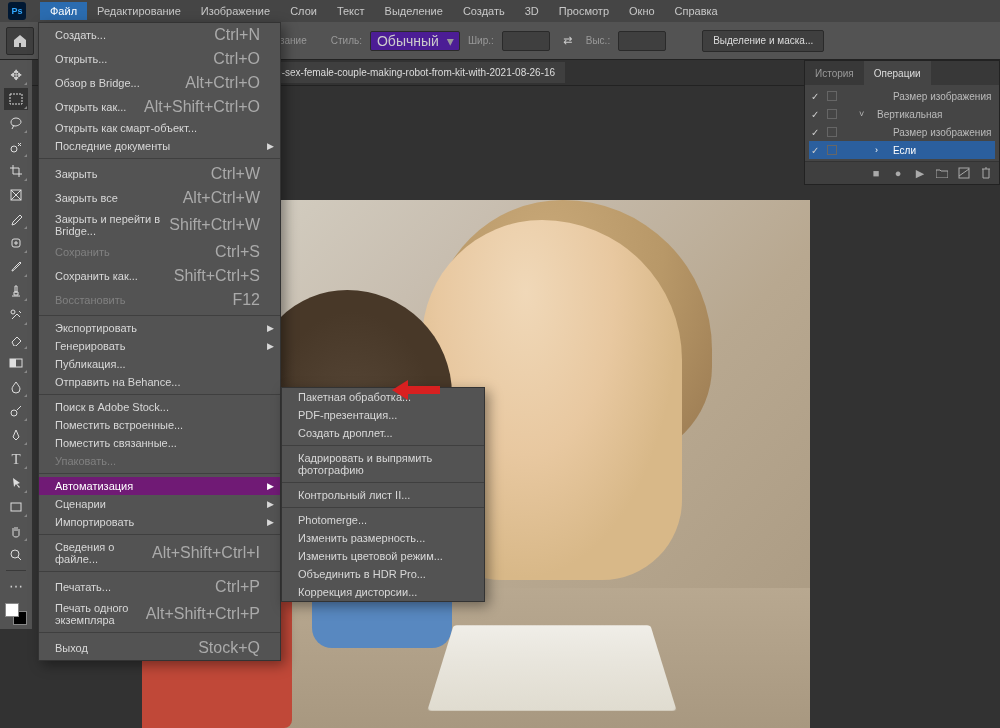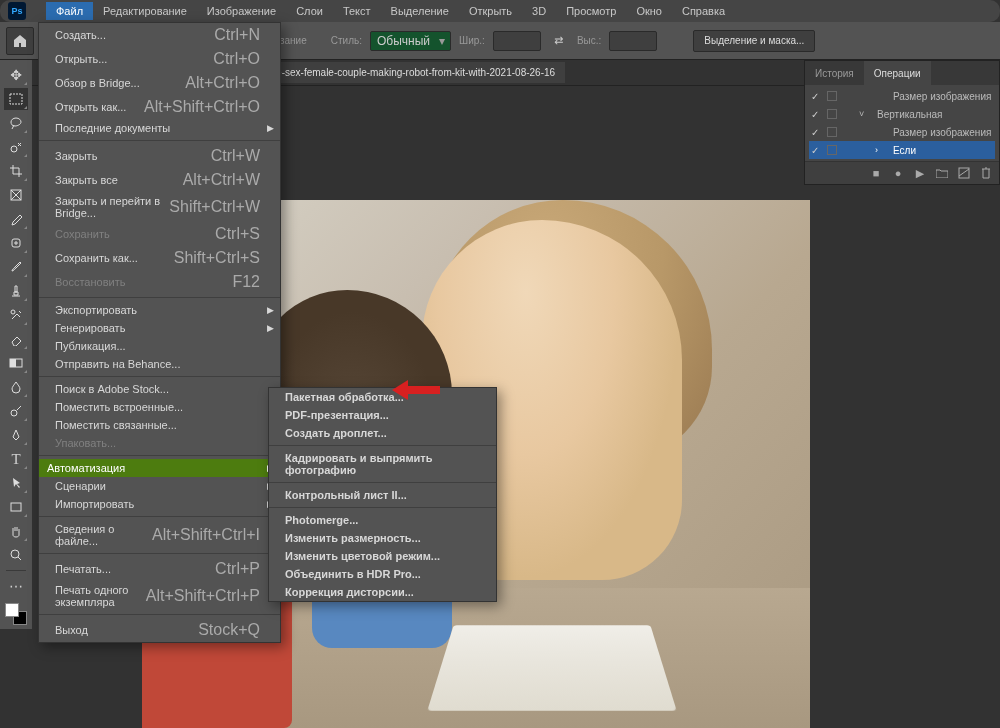--- a/index.html
+++ b/index.html
@@ -1,28 +1,28 @@
 <!DOCTYPE html>
 <html><head>
 <meta charset="utf-8">
 <style>
 * { margin: 0; padding: 0; box-sizing: border-box; font-family: "Segoe UI", Tahoma, sans-serif; }
 body { background: #323232; color: #c8c8c8; font-size: 11px; overflow: hidden; width: 1000px; height: 728px; position: relative; }
 
-.menubar { background: #454545; height: 22px; display: flex; align-items: center; padding-left: 8px; gap: 12px; border-radius: 10px; }
+.menubar { background: #454545; height: 22px; display: flex; align-items: center; padding-left: 8px; gap: 6px; }
 .ps-logo { width: 18px; height: 18px; background: #001833; border-radius: 3px; display: flex; align-items: center; justify-content: center; color: #31a8ff; font-weight: bold; font-size: 9px; margin-right: 8px; }
 .menu-item { padding: 3px 10px; cursor: pointer; }
 .menu-item.active { background: #2b6cb0; color: #fff; }
 
 .optbar { background: #535353; height: 38px; border-bottom: 1px solid #222; display: flex; align-items: center; padding-left: 6px; gap: 8px; }
 .home-btn { width: 28px; height: 28px; background: #3f3f3f; border: 1px solid #2a2a2a; display: flex; align-items: center; justify-content: center; border-radius: 2px; }
 .opt-icon { width: 20px; height: 20px; display: flex; align-items: center; justify-content: center; color: #ccc; }
 .opt-sep { width: 1px; height: 22px; background: #3a3a3a; }
 .opt-label { color: #999; font-size: 10px; }
-.opt-select { background: #14532d; border: 1px solid #2a2a2a; height: 20px; padding: 0 20px 0 6px; color: #ccc; font-size: 12px; position: relative; border-radius: 2px; display: flex; align-items: center; }
+.opt-select { background: #4c1d95; border: 1px solid #2a2a2a; height: 20px; padding: 0 20px 0 6px; color: #ccc; font-size: 14px; position: relative; border-radius: 2px; display: flex; align-items: center; }
 .opt-select::after { content: "▾"; position: absolute; right: 5px; color: #999; }
 .opt-input { background: #3f3f3f; border: 1px solid #2a2a2a; height: 20px; width: 48px; padding: 0 4px; color: #ccc; font-size: 10px; border-radius: 2px; display: flex; align-items: center; }
 .opt-btn { background: #3f3f3f; border: 1px solid #2a2a2a; height: 22px; padding: 0 10px; color: #ddd; font-size: 10px; border-radius: 2px; display: flex; align-items: center; }
 
 .tabbar { background: #323232; height: 26px; display: flex; align-items: center; padding-left: 40px; border-bottom: 1px solid #222; }
 .doc-tab { padding: 5px 10px; color: #aaa; font-size: 10px; display: flex; align-items: center; gap: 6px; }
 .doc-tab.active { background: #3f3f3f; color: #ddd; }
 .tab-unsaved { width: 5px; height: 5px; background: #aaa; border-radius: 50%; }
 
 .toolbar { position: absolute; left: 0; top: 60px; width: 32px; background: #535353; display: flex; flex-direction: column; align-items: center; padding: 4px 0; gap: 2px; }
@@ -53,47 +53,47 @@
 .chk { color: #ccc; font-size: 10px; width: 10px; }
 .action-box { width: 10px; height: 10px; border: 1px solid #666; }
 .action-toggle { font-size: 9px; width: 10px; }
 .action-ind { width: 10px; }
 .action-label { flex: 1; padding-left: 2px; }
 .panel-footer { display: flex; justify-content: flex-end; gap: 8px; padding: 4px 6px; border-top: 1px solid #333; background: #3f3f3f; }
 .pf-icon { width: 14px; height: 14px; color: #aaa; display: flex; align-items: center; justify-content: center; font-size: 11px; }
 
 .dropdown { position: absolute; left: 38px; top: 22px; width: 243px; background: #535353; box-shadow: 4px 4px 12px rgba(0,0,0,.4); z-index: 100; border: 1px solid #333; }
 .dd-row { display: flex; justify-content: space-between; align-items: center; padding: 3px 20px 3px 16px; font-size: 11px; color: #d8d8d8; cursor: pointer; position: relative; }
-.dd-row.highlight { background: #4d7c0f; color: #fff; padding-left: 8px; }
+.dd-row.highlight { background: #701a75; color: #fff; }
 .dd-row.disabled { color: #808080; }
 .dd-sep { height: 1px; background: #3f3f3f; margin: 3px 0; }
 .dd-short { color: #aaa; font-size: 16px; }
 .dd-arrow { position: absolute; right: 6px; font-size: 9px; }
 
-.submenu { position: absolute; left: 268px; top: 387px; width: 229px; background: #535353; box-shadow: 4px 4px 12px rgba(0,0,0,.4); z-index: 101; border: 1px solid #333; font-weight: bold; }
+.submenu { position: absolute; left: 281px; top: 387px; width: 204px; background: #535353; box-shadow: 4px 4px 12px rgba(0,0,0,.4); z-index: 101; border: 1px solid #333; }
 
 .callout-arrow { position: absolute; left: 406px; top: 386px; z-index: 200; }
 .arrow-shaft { width: 34px; height: 8px; background: #d82020; }
 .arrow-head { position: absolute; left: -14px; top: -6px; width: 0; height: 0; border-top: 10px solid transparent; border-bottom: 10px solid transparent; border-right: 16px solid #d82020; }
 
 svg { display: block; }
 </style>
 </head>
 <body>
 
 <div class="menubar">
   <div class="ps-logo">Ps</div>
   <div id="menubar-items" style="display: flex;">
       <div class="menu-item active">Файл</div>
       <div class="menu-item">Редактирование</div>
       <div class="menu-item">Изображение</div>
       <div class="menu-item">Слои</div>
       <div class="menu-item">Текст</div>
       <div class="menu-item">Выделение</div>
-      <div class="menu-item">Открыть</div>
+      <div class="menu-item">Создать</div>
       <div class="menu-item">3D</div>
       <div class="menu-item">Просмотр</div>
       <div class="menu-item">Окно</div>
       <div class="menu-item">Справка</div>
     </div>
 </div>
 
 <div class="optbar">
   <div class="home-btn">
     <svg width="16" height="16" viewBox="0 0 16 16">
@@ -373,20 +373,23 @@
     </div>
     <div class="dd-row">
       <span>Обзор в Bridge...</span>
       <span class="dd-short">Alt+Ctrl+O</span>
     </div>
     <div class="dd-row">
       <span>Открыть как...</span>
       <span class="dd-short">Alt+Shift+Ctrl+O</span>
     </div>
     <div class="dd-row">
+      <span>Открыть как смарт-объект...</span>
+    </div>
+    <div class="dd-row">
       <span>Последние документы</span>
       <span class="dd-arrow">▶</span>
     </div>
     <div class="dd-sep"></div>
     <div class="dd-row">
       <span>Закрыть</span>
       <span class="dd-short">Ctrl+W</span>
     </div>
     <div class="dd-row">
       <span>Закрыть все</span>

